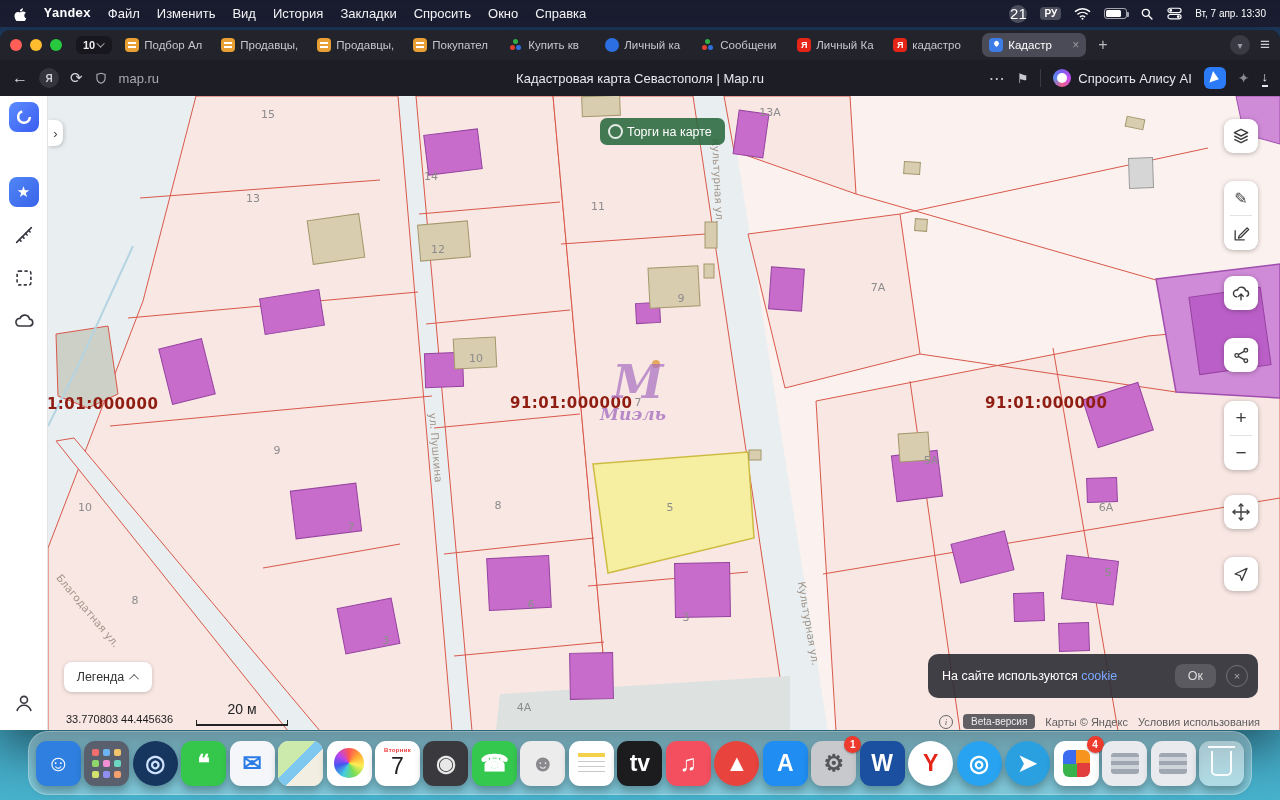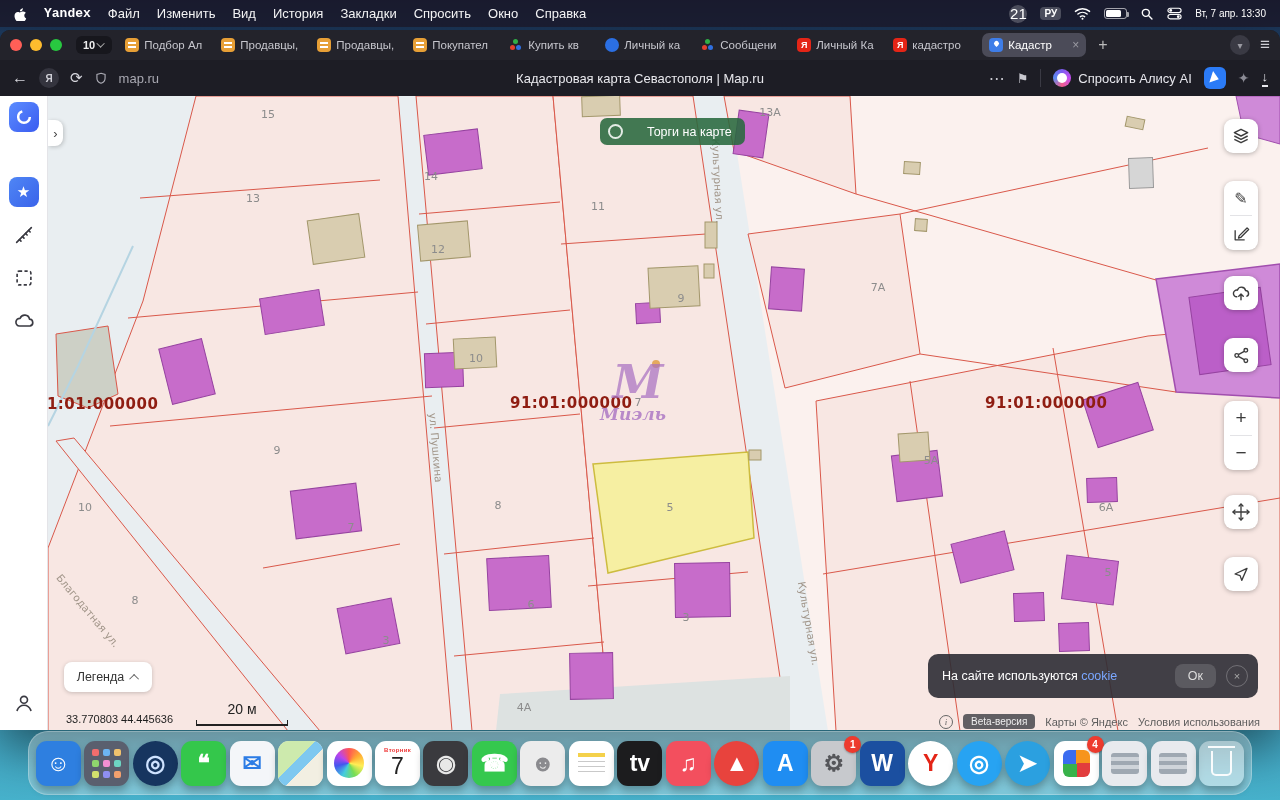--- a/index.html
+++ b/index.html
@@ -99,21 +99,21 @@
   .t-n { font:11px "DejaVu Sans", sans-serif; fill:#8c8c8c; text-anchor:middle; }
   .t-c { font:700 15px "DejaVu Sans", sans-serif; fill:#8f1d12; letter-spacing:.5px; }
   .t-s { font:10.5px "DejaVu Sans", sans-serif; fill:#a2968a; text-anchor:middle; }
   .t-wm1 { font:italic 700 46px "DejaVu Serif", serif; fill:#a76fc2; opacity:.7; text-anchor:middle; }
   .t-wm2 { font:italic 700 17px "DejaVu Serif", serif; fill:#a76fc2; opacity:.78; text-anchor:middle; }
   
   .expander { position:absolute; left:0; top:24px; width:15px; height:26px; background:#fff;
     border-radius:0 8px 8px 0; box-shadow:1px 1px 4px rgba(0,0,0,.2); display:flex; align-items:center; justify-content:center; z-index:5; }
   .expander::after { content:"›"; color:#444; font-size:13px; }
   .trade-toggle { position:absolute; left:552px; top:22px; height:27px; padding:0 13px 0 8px;
-    background:rgba(40,105,62,.88); border-radius:7px; display:flex; align-items:center; gap:24px;
+    background:rgba(40,105,62,.88); border-radius:7px; display:flex; align-items:center; gap:4px;
     color:#fff; font-size:12.5px; z-index:5; }
   .toggle-knob { width:15px; height:15px; border-radius:50%; border:2px solid rgba(255,255,255,.85); }
   .mc { position:absolute; left:1176px; width:34px; background:#fff; border-radius:9px;
     box-shadow:0 1px 5px rgba(0,0,0,.28); display:flex; flex-direction:column; align-items:center; z-index:5; }
   .mc-btn { width:34px; height:34px; display:flex; align-items:center; justify-content:center; color:#3c3c3c; }
   .mc-sep { width:22px; height:1px; background:#e3e3e6; }
   .ic-pencil::after { content:"✎"; font-size:16px; color:#3c3c3c; }
   .ic-plus::after { content:"+"; font-size:19px; color:#3c3c3c; }
   .ic-minus::after { content:"−"; font-size:19px; color:#3c3c3c; }
   .legend-btn { position:absolute; left:16px; top:566px; width:88px; height:30px; background:#fff;

